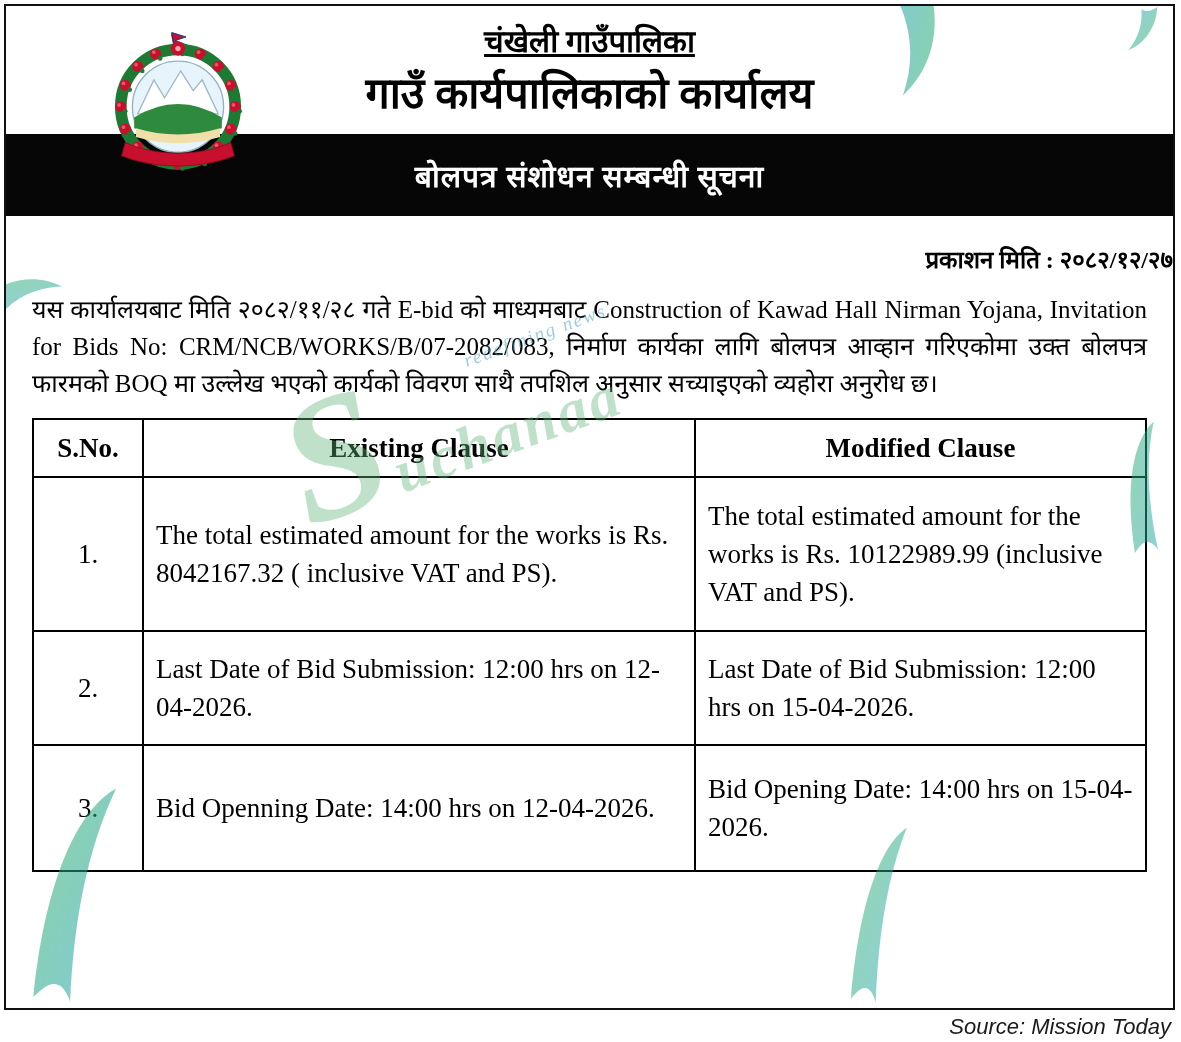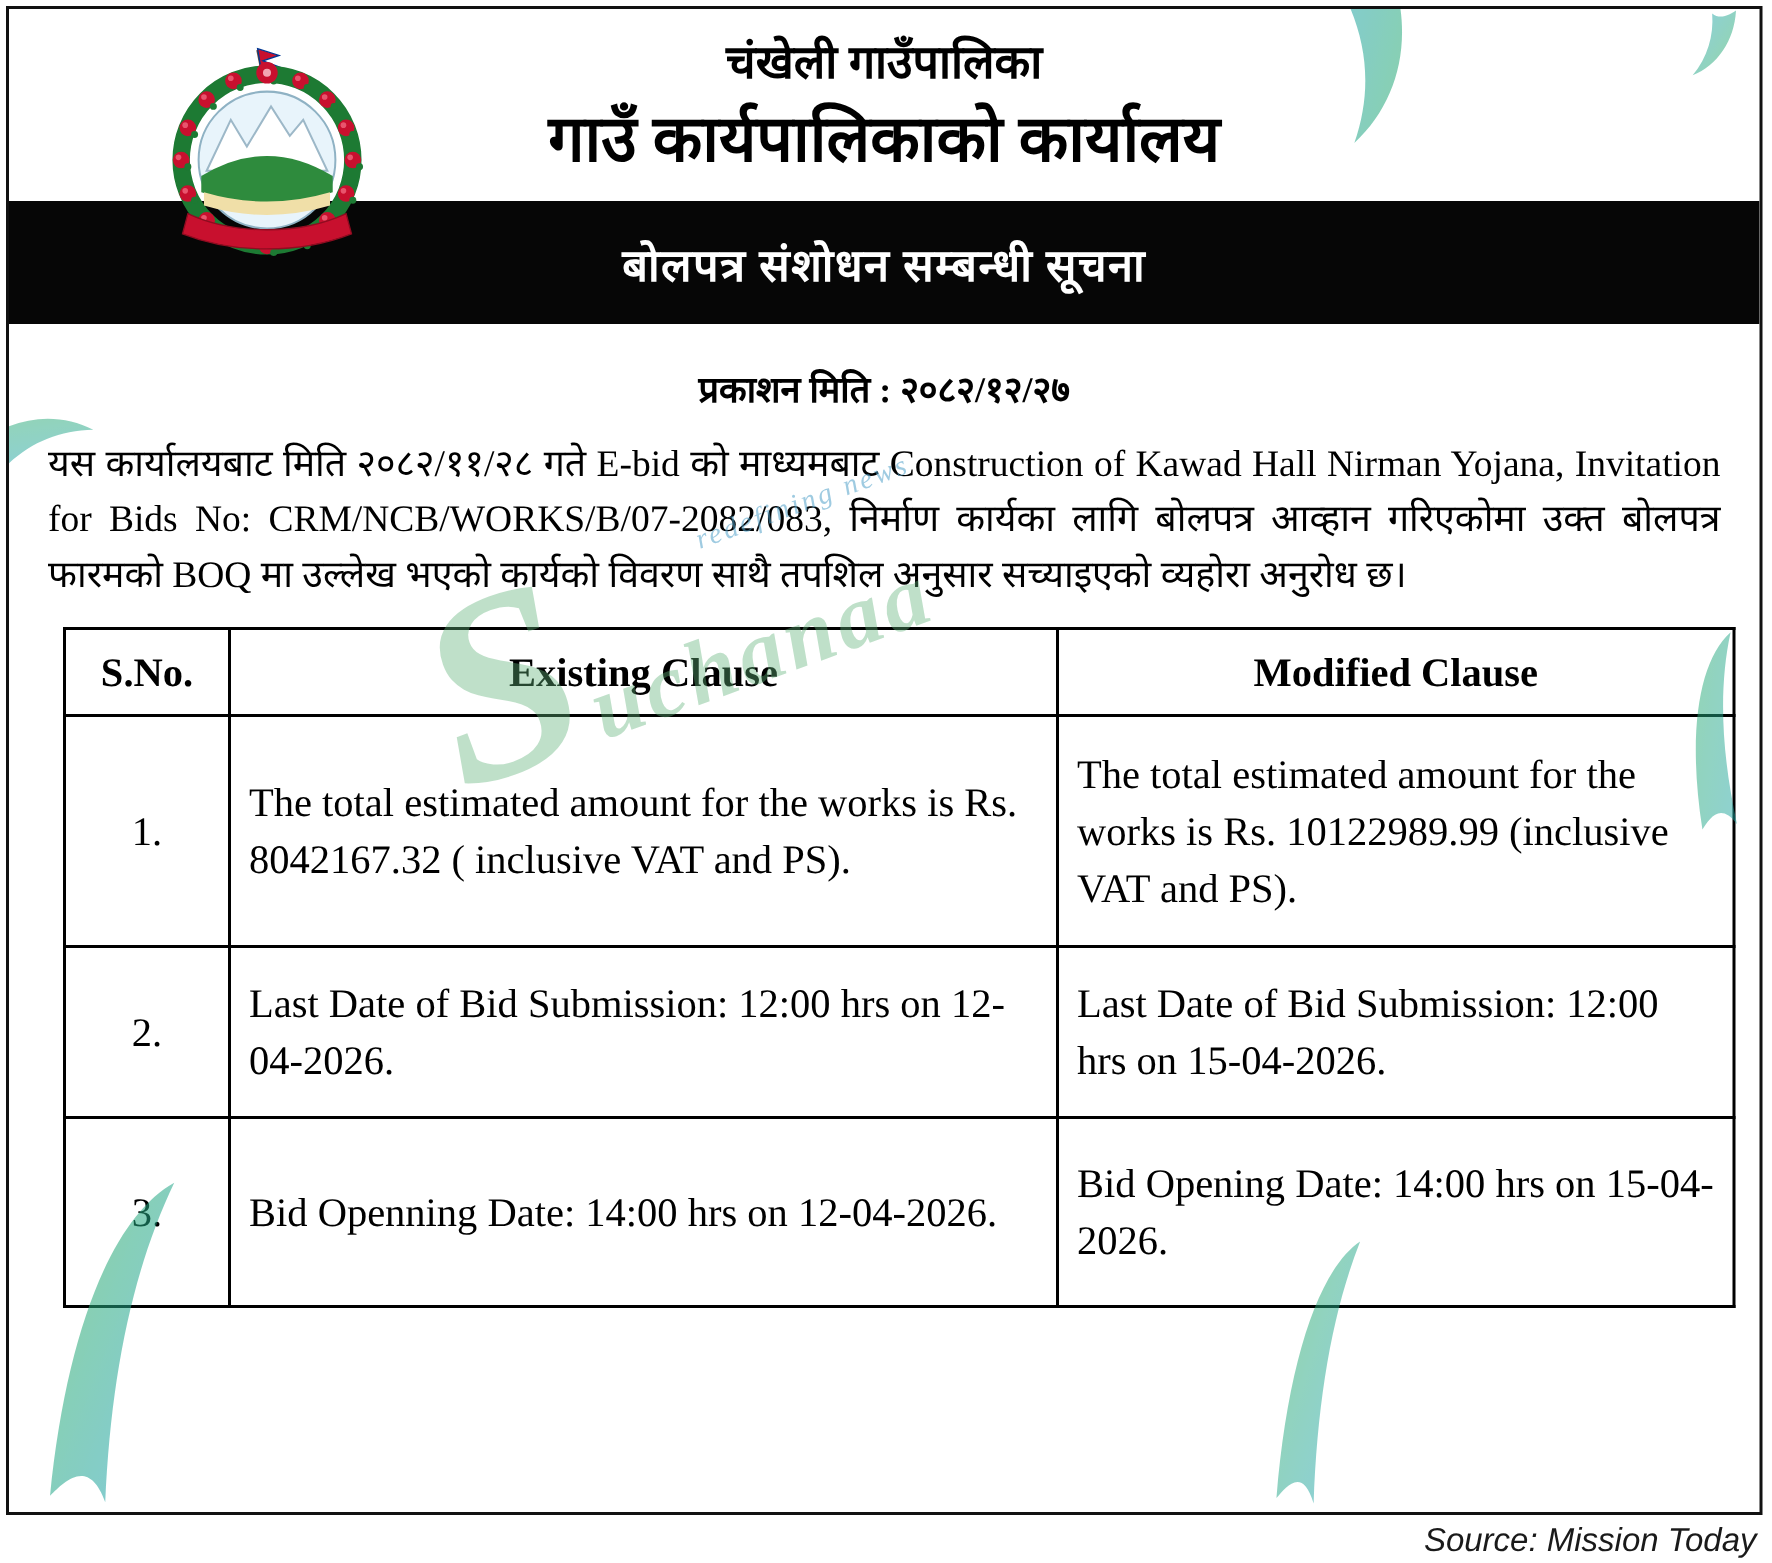--- a/index.html
+++ b/index.html
@@ -23,39 +23,39 @@
   .wm-text::first-letter{font-size:175px;}
   .wm-tag{
     position:absolute;left:455px;top:345px;
     transform:rotate(-20deg);transform-origin:left top;
     font-style:italic;font-size:19px;letter-spacing:2px;
     color:rgba(80,160,200,0.55);white-space:nowrap;
   }
   
   .header{position:relative;padding-top:16px;text-align:center;}
   .logo{position:absolute;left:92px;top:22px;width:160px;height:152px;}
-  .h-muni{font-size:31px;font-weight:bold;line-height:40px;}
+  .h-muni{font-size:31px;font-weight:bold;line-height:40px;text-decoration:underline;}
   .h-office{font-size:43px;font-weight:bold;line-height:52px;margin-top:6px;}
   .h-loc{font-size:31px;font-weight:bold;line-height:40px;margin-top:8px;}
   .h-prov{font-size:29px;font-weight:bold;line-height:38px;margin-top:10px;}
   
   .banner{
     margin-top:14px;height:82px;background:#060606;color:#fff;
     display:flex;align-items:center;justify-content:center;
     font-size:30px;font-weight:bold;letter-spacing:1px;
   }
   
-  .pubdate{margin-top:26px;text-align:center;font-size:24px;font-weight:bold;}
+  .pubdate{margin-top:26px;text-align:right;font-size:24px;font-weight:bold;}
   .body-text{
     margin:16px 26px 0 26px;font-size:25px;line-height:37px;
     text-align:justify;
   }
   
   table.amend{
-    margin:16px 26px 0 36px;width:calc(100% - 52px);
+    margin:16px 26px 0 26px;width:calc(100% - 52px);
     border-collapse:collapse;border:2px solid #fca5a5;
   }
   table.amend th,table.amend td{
     border:2px solid #000;font-size:27px;line-height:38px;
     padding:6px 12px;vertical-align:middle;
   }
   table.amend th{height:44px;text-align:center;font-weight:bold;}
   .col-sno{width:110px;}
   .col-exist{width:552px;}
   td.sno{text-align:center;}

